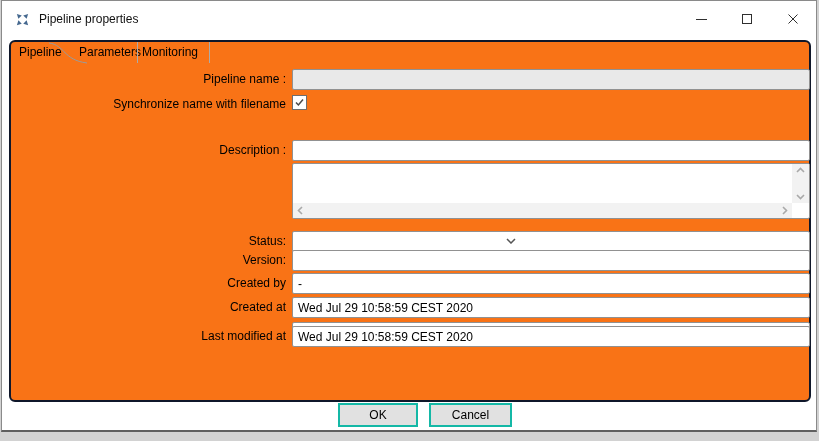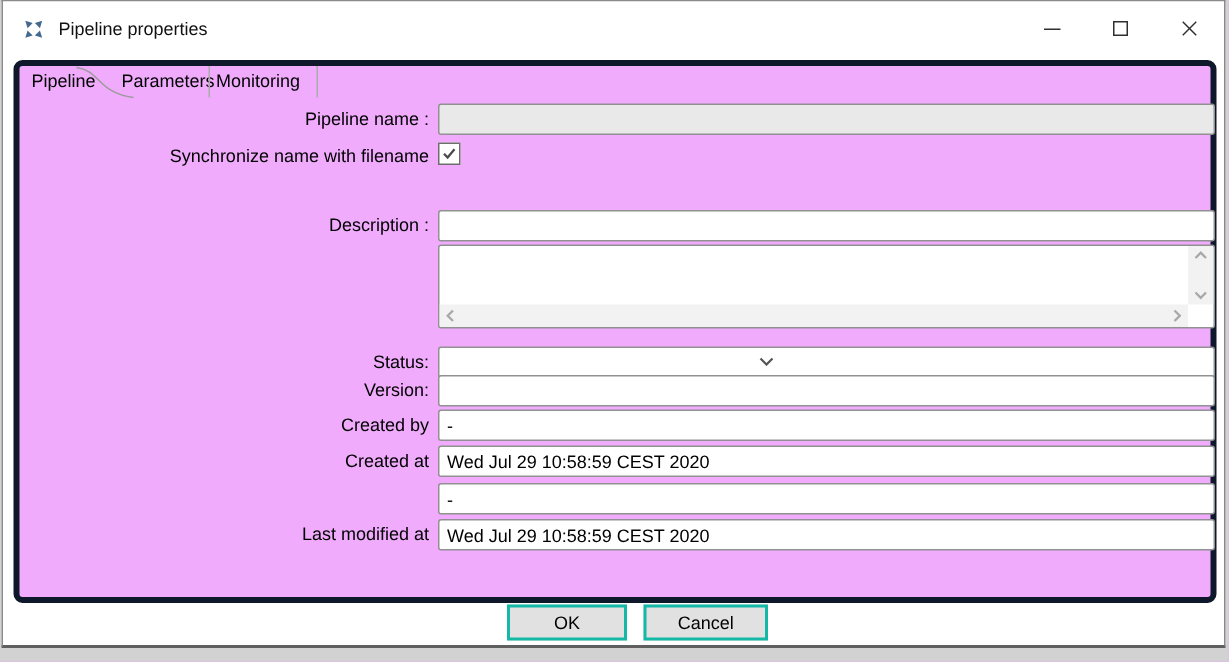--- a/index.html
+++ b/index.html
@@ -15,21 +15,21 @@
               display:flex; align-items:center;justify-content:space-between; }
   .app-icon { margin-left:13px; width:15px; height:15px; flex:0 0 auto; }
   .title-text { margin-left:9px; font-size:12px; color:#111; }
   .win-controls { margin-left:auto; display:flex; height:100%; }
   .win-btn { width:46px; height:100%; display:flex; align-items:center; justify-content:center; cursor:default; }
   .glyph-min { width:11px; height:1px; background:#2f2f2f; }
   .glyph-max { width:10px; height:10px; border:1px solid #2f2f2f; background:#fff; }
 
   
   .tabfolder { position:absolute; left:7px; top:39px; width:802px; height:362px;
-               border:4px solid #0f172a; border-radius:6px; background:#f0abfc; }
+               border:2px solid #0f172a; border-radius:6px; background:#f97316; }
   .tab-label { position:absolute; top:3px; font-size:12px; white-space:nowrap; cursor:default; }
   .tab-pipeline   { left:8px; }
   .tab-parameters { left:68px; }
   .tab-monitoring { left:131px; }
   .tab-sep { position:absolute; top:0; width:1px; height:21px; background:#aaabab; }
   .sep1 { left:126px; } .sep2 { left:198px; }
   .swoosh { position:absolute; left:36px; top:0; }
 
   
   .row { position:absolute; left:0; height:21px; }
@@ -60,21 +60,21 @@
   .r-name  { top:68px;  width:100%; }
   .r-sync  { top:93px;  width:100%; height:18px; }
   .r-file  { top:115px; width:100%; }
   .r-desc  { top:139px; width:100%; }
   .r-xdesc { top:162px; width:100%; height:56px; }
   .r-status{ top:230px; width:100%; }
   .r-ver   { top:249px; width:100%; }
   .r-cby   { top:272px; width:100%;padding-left:26px; }
   .r-cat   { top:296px; width:100%; }
   .r-mby   { top:321px; width:100%; }
-  .r-mat   { top:345px; width:100%; }
+  .r-mat   { top:325px; width:100%; }
 
   
   .btn { position:absolute; top:402px; height:24px; background:#e1e1e1; border:2px solid #14b8a6;
          font-family:"Liberation Sans","DejaVu Sans",sans-serif; font-size:12px; color:#000; cursor:default; }
   .btn-ok { left:336px; width:80px; }
   .btn-cancel { left:427px; width:83px; }
 </style>
 </head>
 <body>
 

